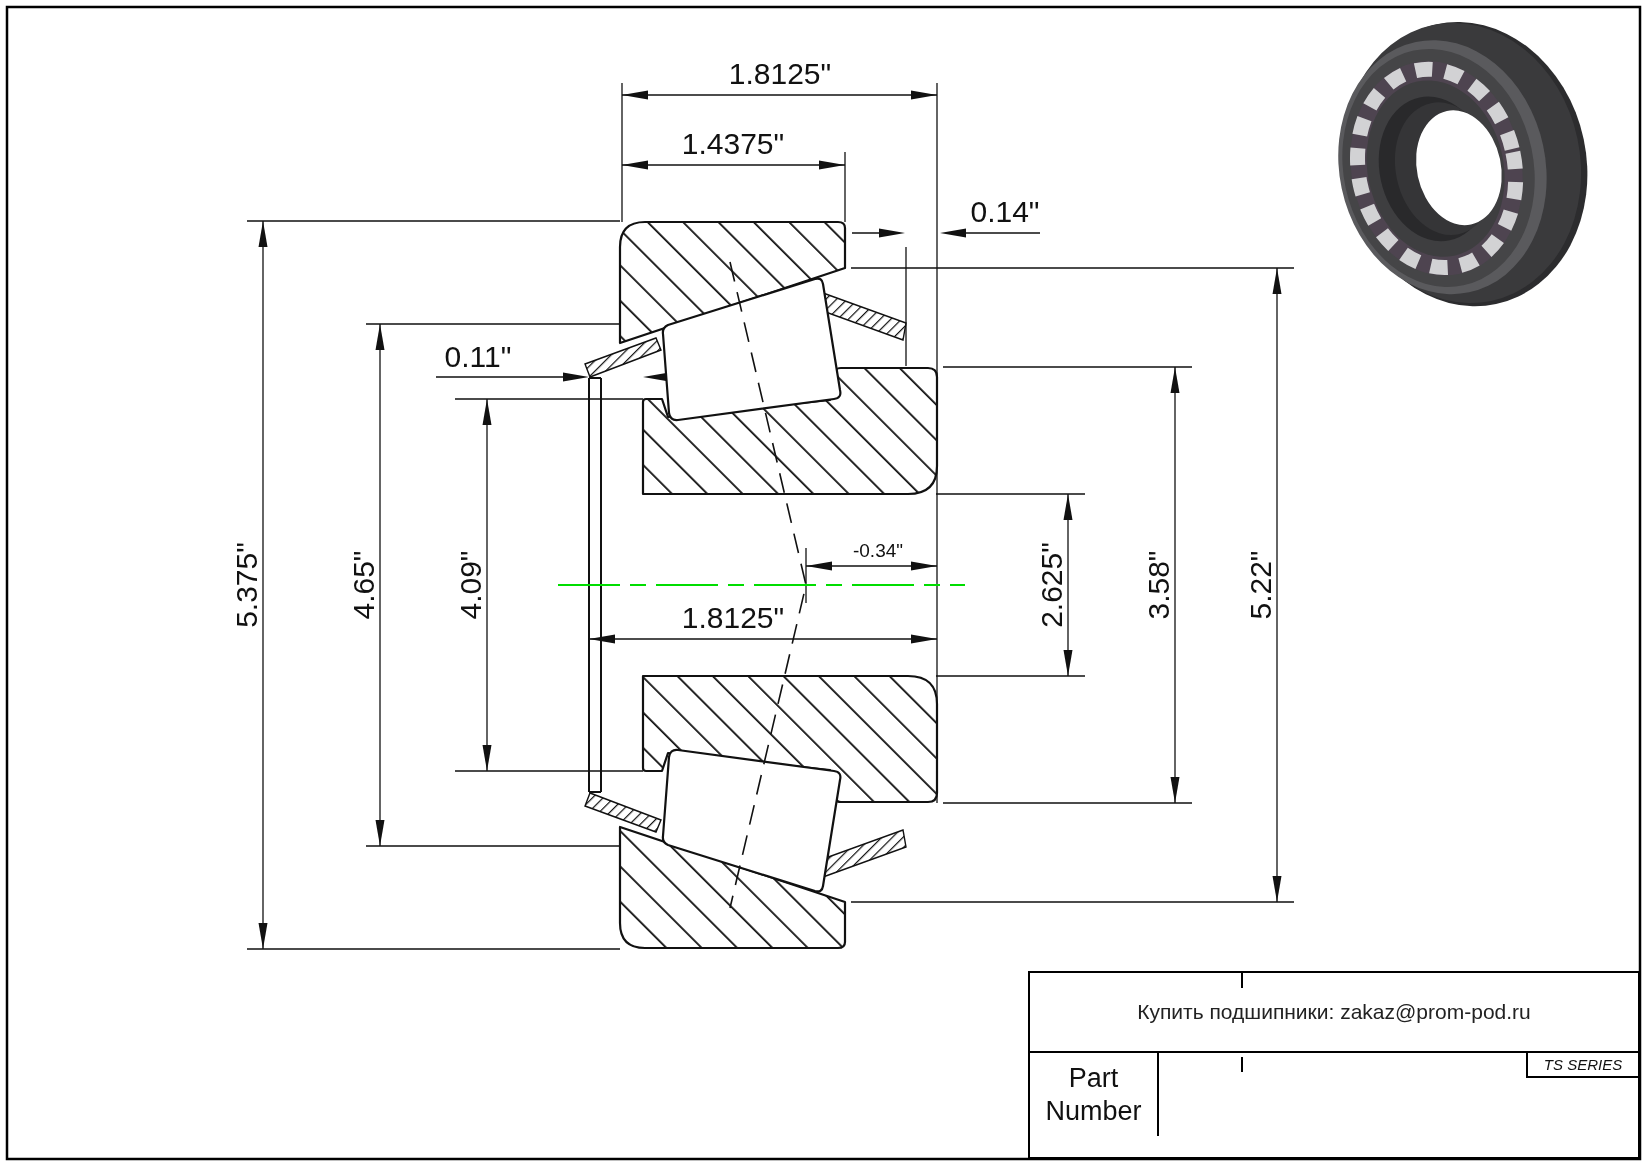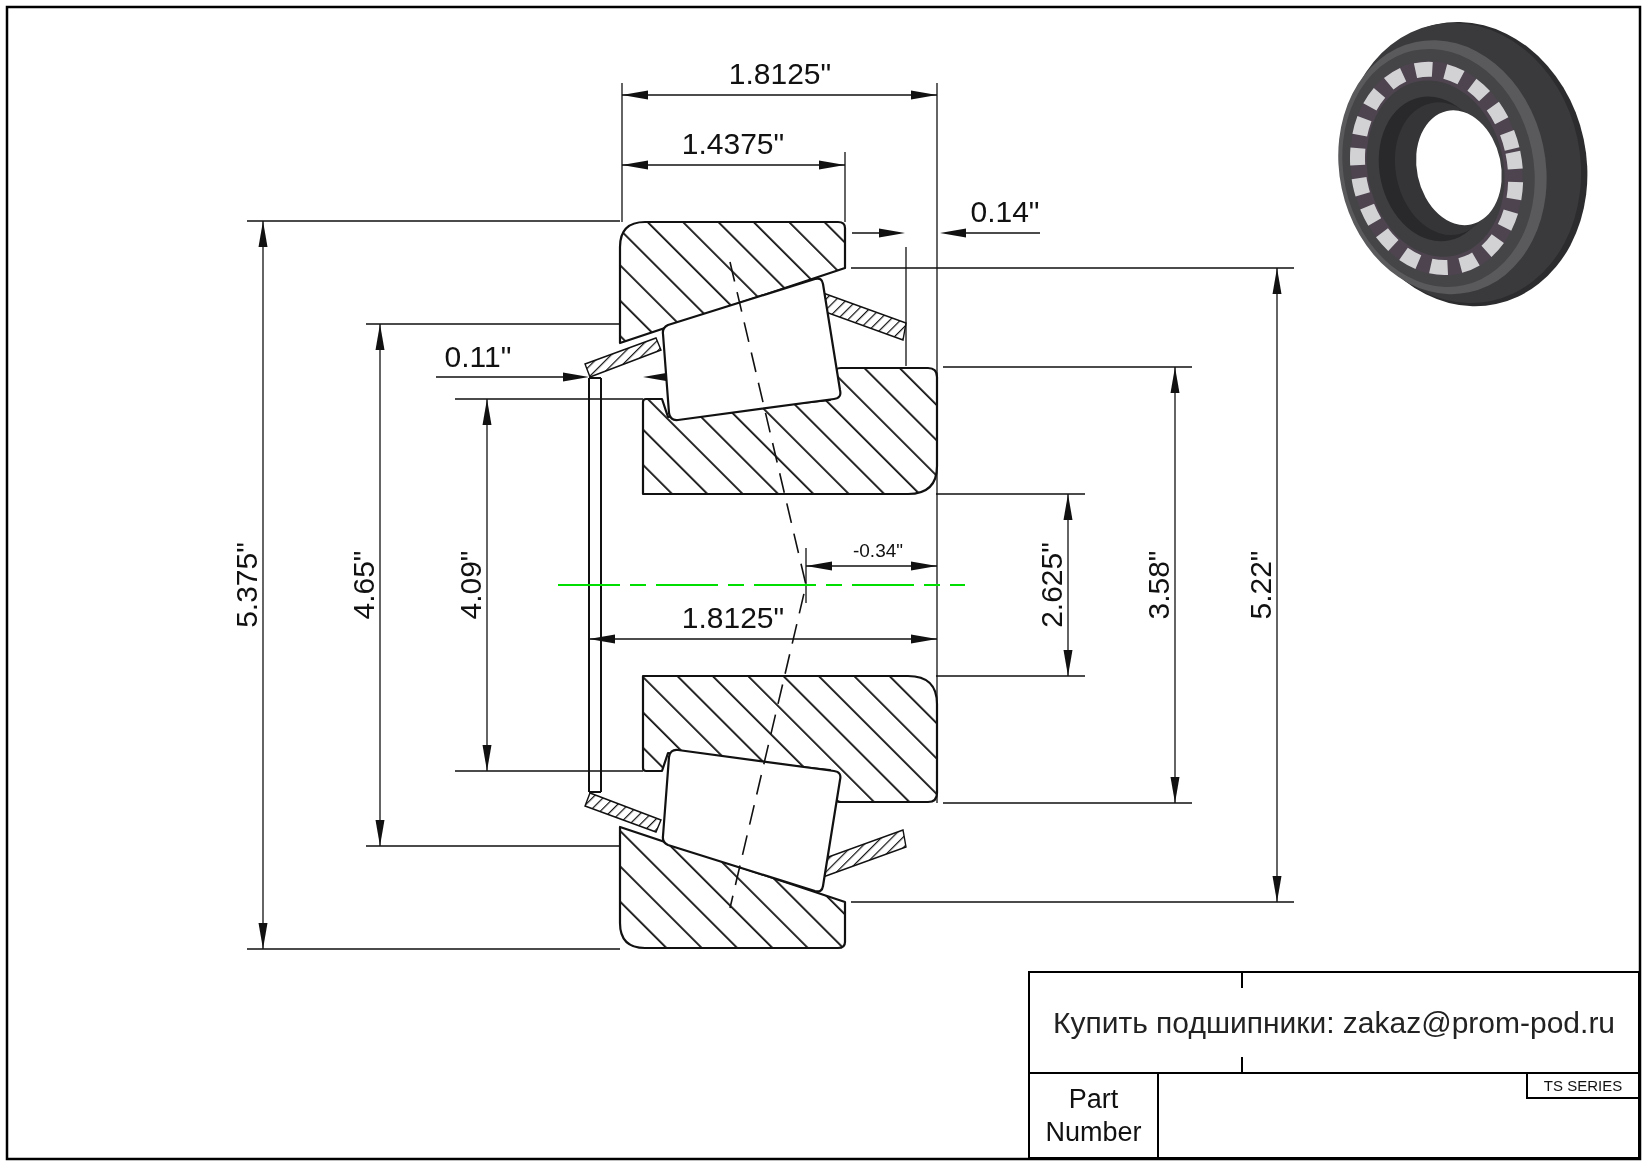--- a/index.html
+++ b/index.html
@@ -4,28 +4,28 @@
 <style>
   html,body{margin:0;padding:0;background:#e8e8e8;font-family:"Liberation Sans",sans-serif;}
   .page{position:relative;width:1649px;height:1167px;background:#ffffff;overflow:hidden;}
   .page svg{position:absolute;left:0;top:0;}
   svg text{fill:#111;font-family:"Liberation Sans",sans-serif;}
   .dim-label{font-size:30px;}
   .dim-label-small{font-size:19px;}
   
   .tb{position:absolute;left:1028px;top:971px;width:612px;height:188px;
       border:2px solid #000;box-sizing:border-box;background:#fff;}
-  .tb-top{height:101px;border-bottom:2px solid #000;box-sizing:border-box;
-      display:flex;align-items:center;justify-content:center;font-size:30px;color:#222;}
+  .tb-top{height:80px;border-bottom:2px solid #000;box-sizing:border-box;
+      display:flex;align-items:center;justify-content:center;font-size:21px;color:#222;}
   .tb-bottom{display:flex;height:83px;}
   .tb-part-label{width:129px;border-right:2px solid #000;box-sizing:border-box;
       display:flex;align-items:center;justify-content:center;text-align:center;
       font-size:27px;line-height:1.2;color:#111;padding:15px 8px;}
   .tb-main{flex:1;position:relative;display:flex;align-items:center;
-      padding-left:26px;font-size:21px;color:#111;}
+      padding-left:26px;font-size:21px;color:#111;font-style:italic;}
   .tb-series{position:absolute;top:0;right:0;width:112px;height:25px;
       border-left:2px solid #000;border-bottom:2px solid #000;box-sizing:border-box;
       display:flex;align-items:center;justify-content:center;font-size:15px;color:#111;}
   .tb-tick{position:absolute;left:211px;width:2px;height:15px;background:#000;}
   .tb-tick.t1{top:0;}
   .tb-tick.t2{top:84px;}
 </style>
 </head>
 <body>
 

